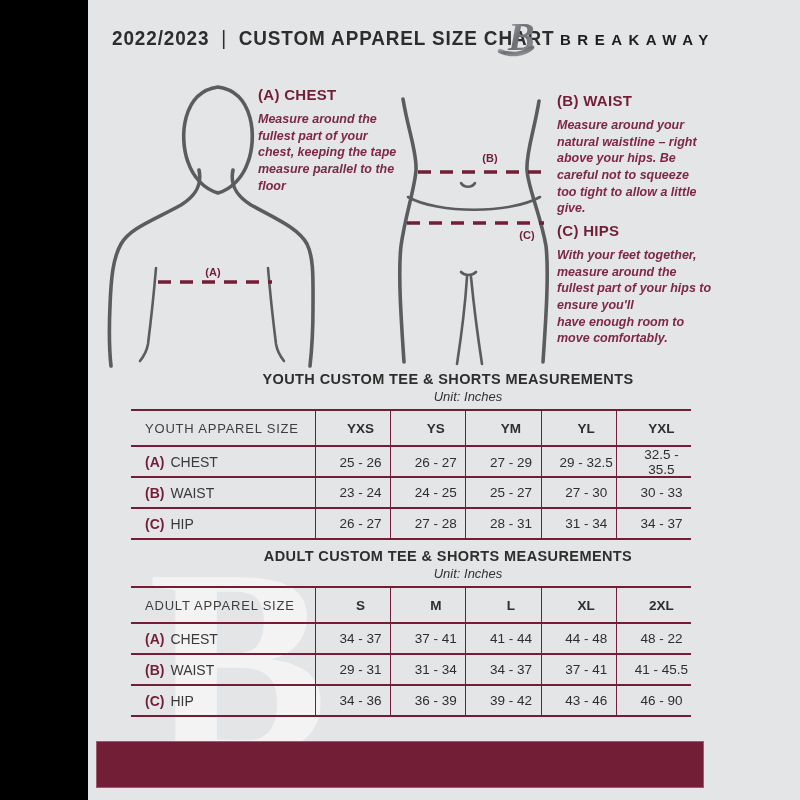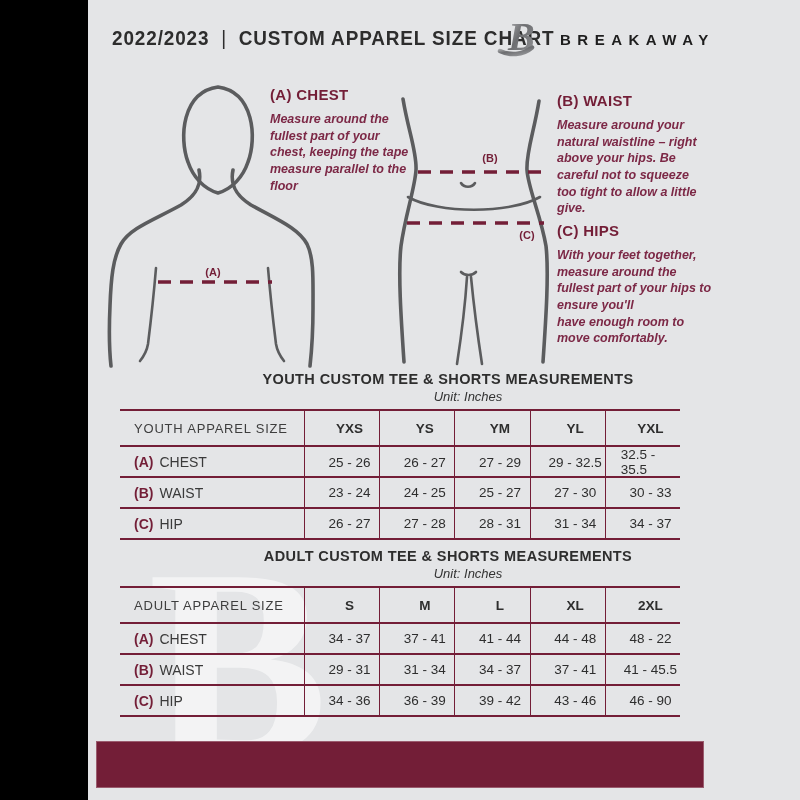--- a/index.html
+++ b/index.html
@@ -26,30 +26,30 @@
   .fig-svg{position:absolute;overflow:visible;}
   .fig{stroke:var(--figure-stroke);stroke-width:3.6;fill:none;stroke-linecap:round;stroke-linejoin:round;}
   .fig-thin{stroke:var(--figure-stroke);stroke-width:2.6;fill:none;stroke-linecap:round;}
   .dash{stroke:var(--maroon);stroke-width:3.4;fill:none;stroke-dasharray:13 9;}
   .fig-label{fill:var(--maroon);font-family:"Liberation Sans",sans-serif;font-weight:800;font-size:11px;}
 
   
   .instr{position:absolute;}
   .instr h3{margin:0 0 8px 0;font-size:15px;font-weight:800;color:var(--maroon);letter-spacing:.3px;}
   .instr p{margin:0;font-style:italic;font-weight:700;font-size:12.5px;line-height:1.33;color:var(--body-maroon);white-space:pre-line;}
-  .instr-a{left:170px;top:86px;width:146px;margin-left:12px;}
+  .instr-a{left:170px;top:86px;width:146px;}
   .instr-b{left:469px;top:92px;width:152px;}
   .instr-c{left:469px;top:222px;width:156px;}
 
   
   .sec-title{position:absolute;left:0;width:100%;text-align:center;font-weight:700;font-size:14.5px;color:var(--text-dark);letter-spacing:.4px;z-index:2;}
   .sec-unit{position:absolute;left:0;width:100%;text-align:center;font-style:italic;font-size:13px;color:#333;z-index:2;margin-left:20px;}
 
   
-  .size-table{position:absolute;left:32px;width:560px;border-top:2px solid var(--maroon);z-index:2;}
+  .size-table{position:absolute;left:43px;width:560px;border-top:2px solid var(--maroon);z-index:2;text-align:center;}
   .t-row{display:grid;grid-template-columns:184px 1fr 1fr 1fr 1fr 1fr;border-bottom:2px solid var(--maroon);}
   .t-row.head{height:34px;}
   .t-row.data{height:29px;}
   .cell{display:flex;align-items:center;justify-content:center;font-size:13.5px;color:var(--text-dark);}
   .t-row>.cell+.cell{border-left:1.5px solid var(--maroon);padding-left:15px;}
   .cell.collabel{justify-content:flex-start;padding-left:14px;font-size:13px;letter-spacing:.8px;color:#3e3e3e;}
   .cell.sizecode{font-weight:700;font-size:13.5px;}
   .cell.rowlabel{justify-content:flex-start;padding-left:14px;font-size:14px;color:#3a3a3a;}
   .rowlabel .prefix{color:var(--maroon);font-weight:800;margin-right:6px;}
   .tbl-youth{top:409px;}

